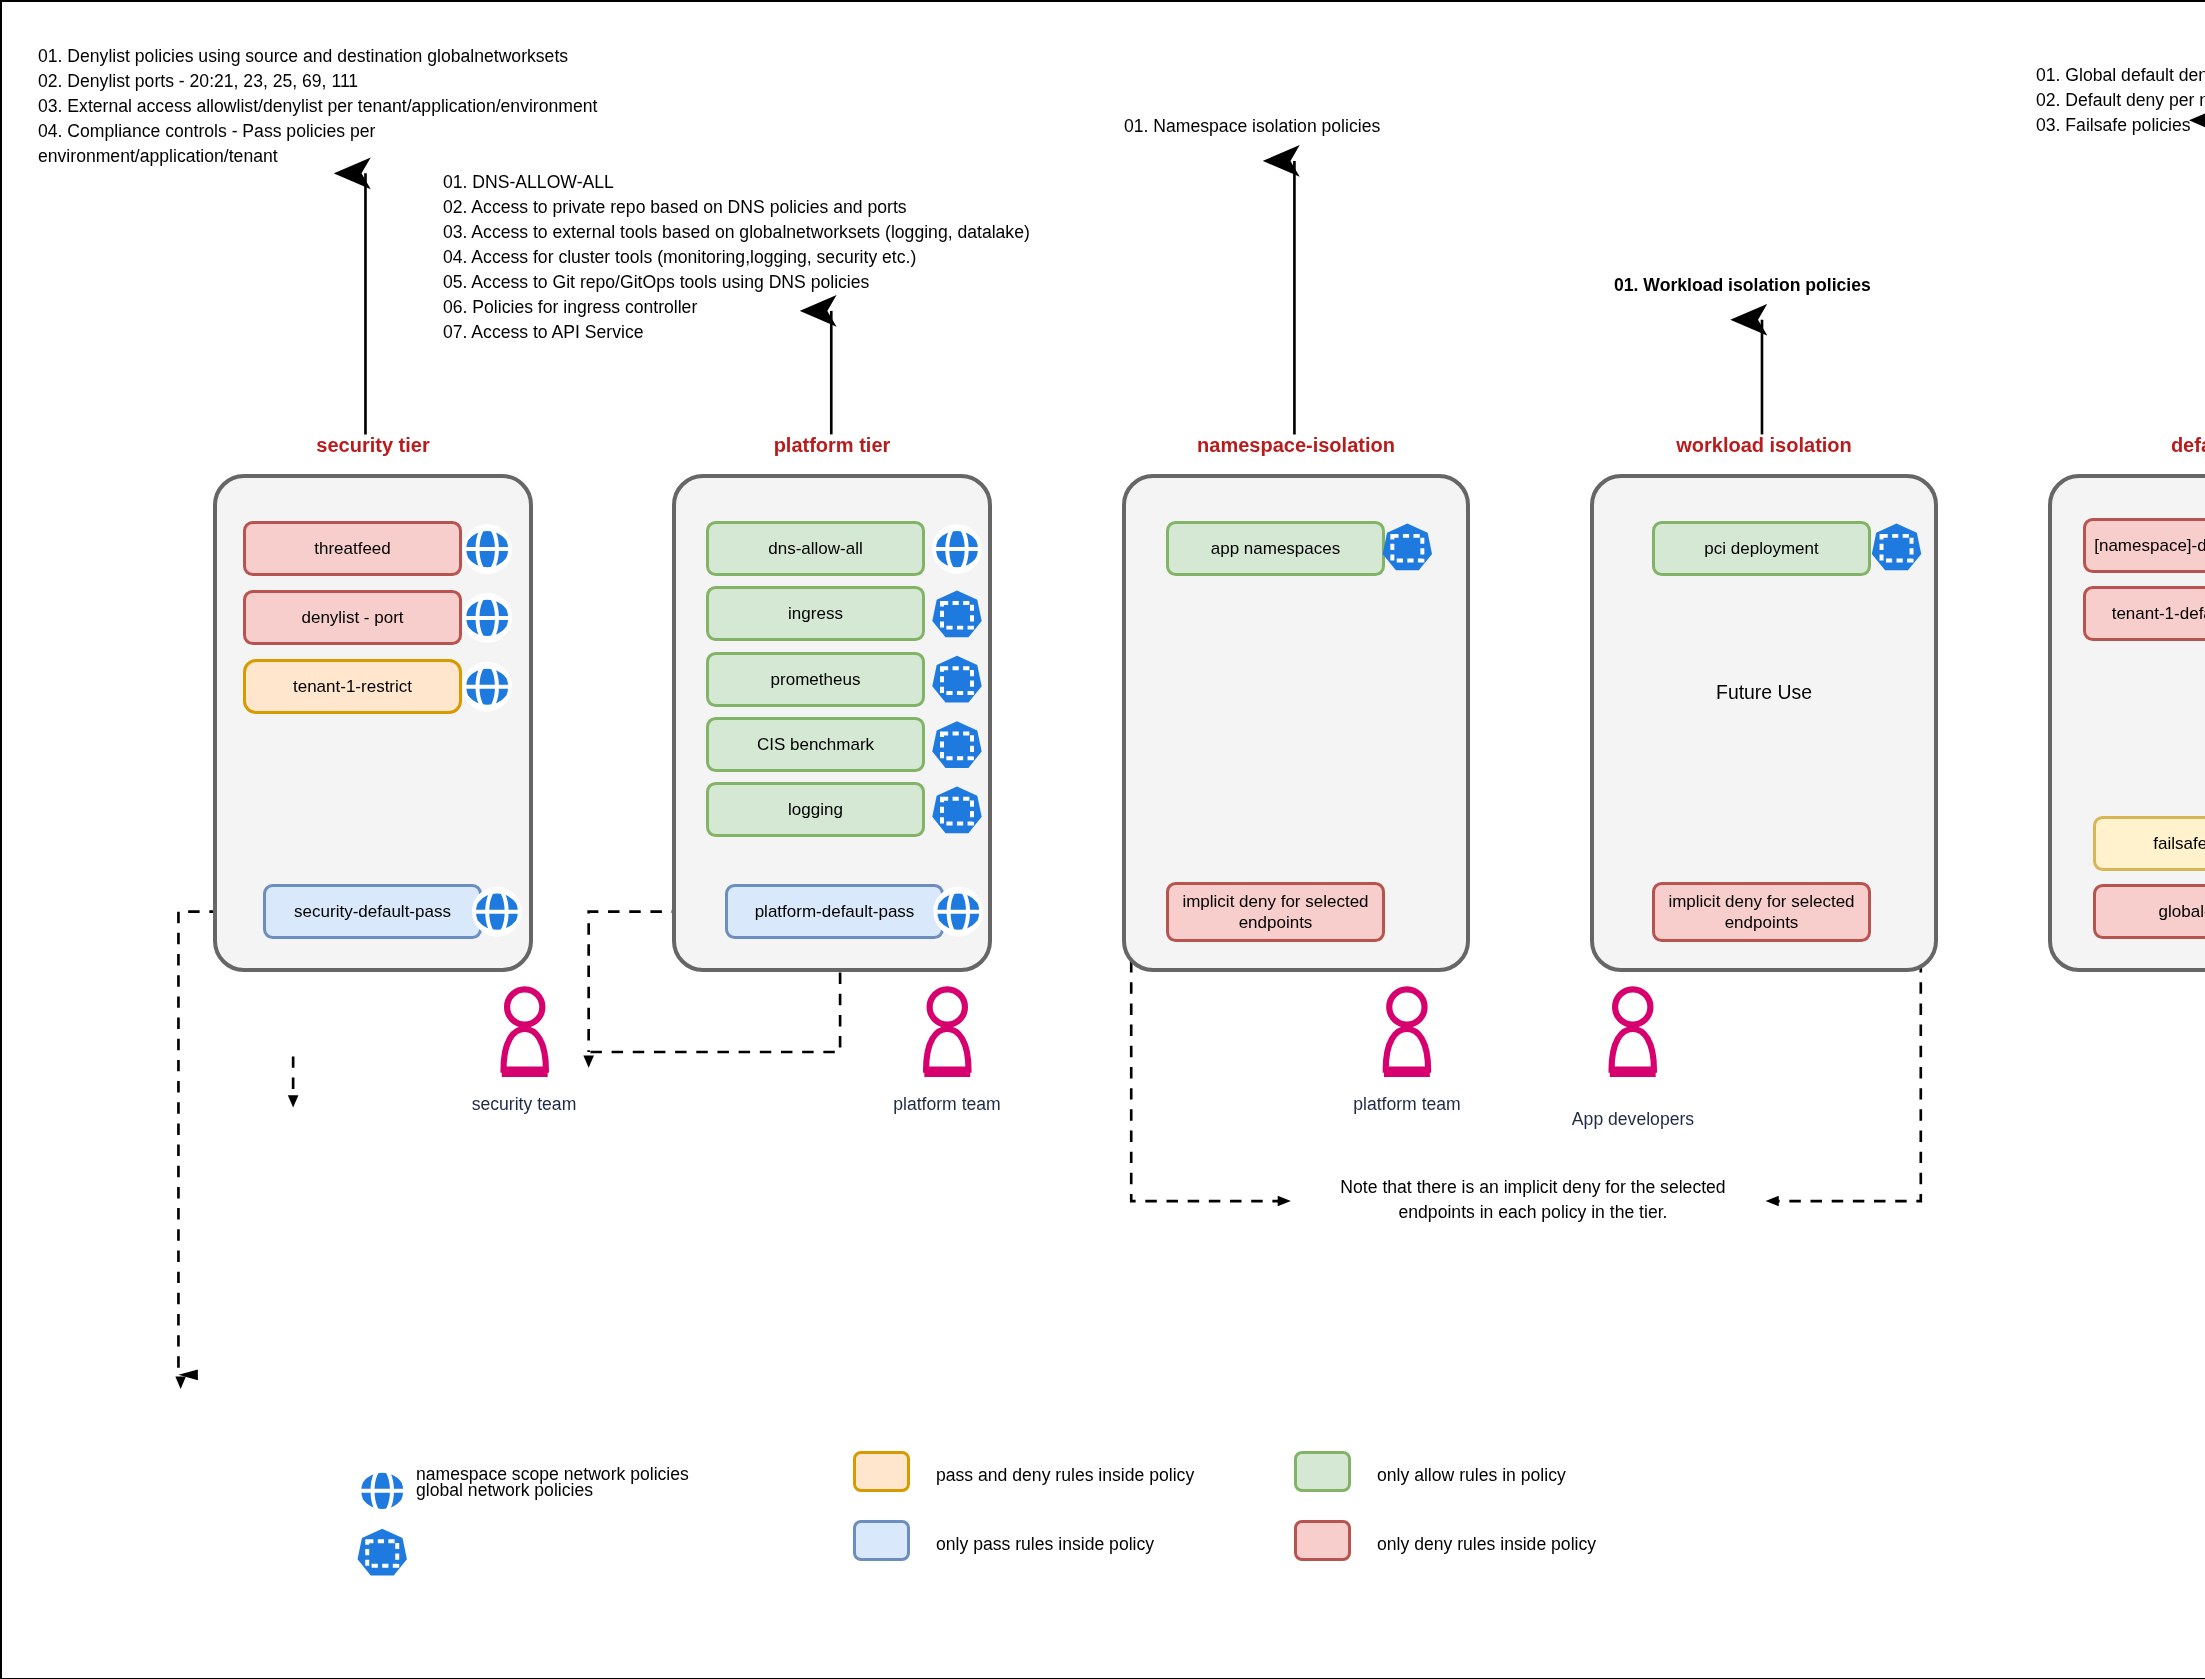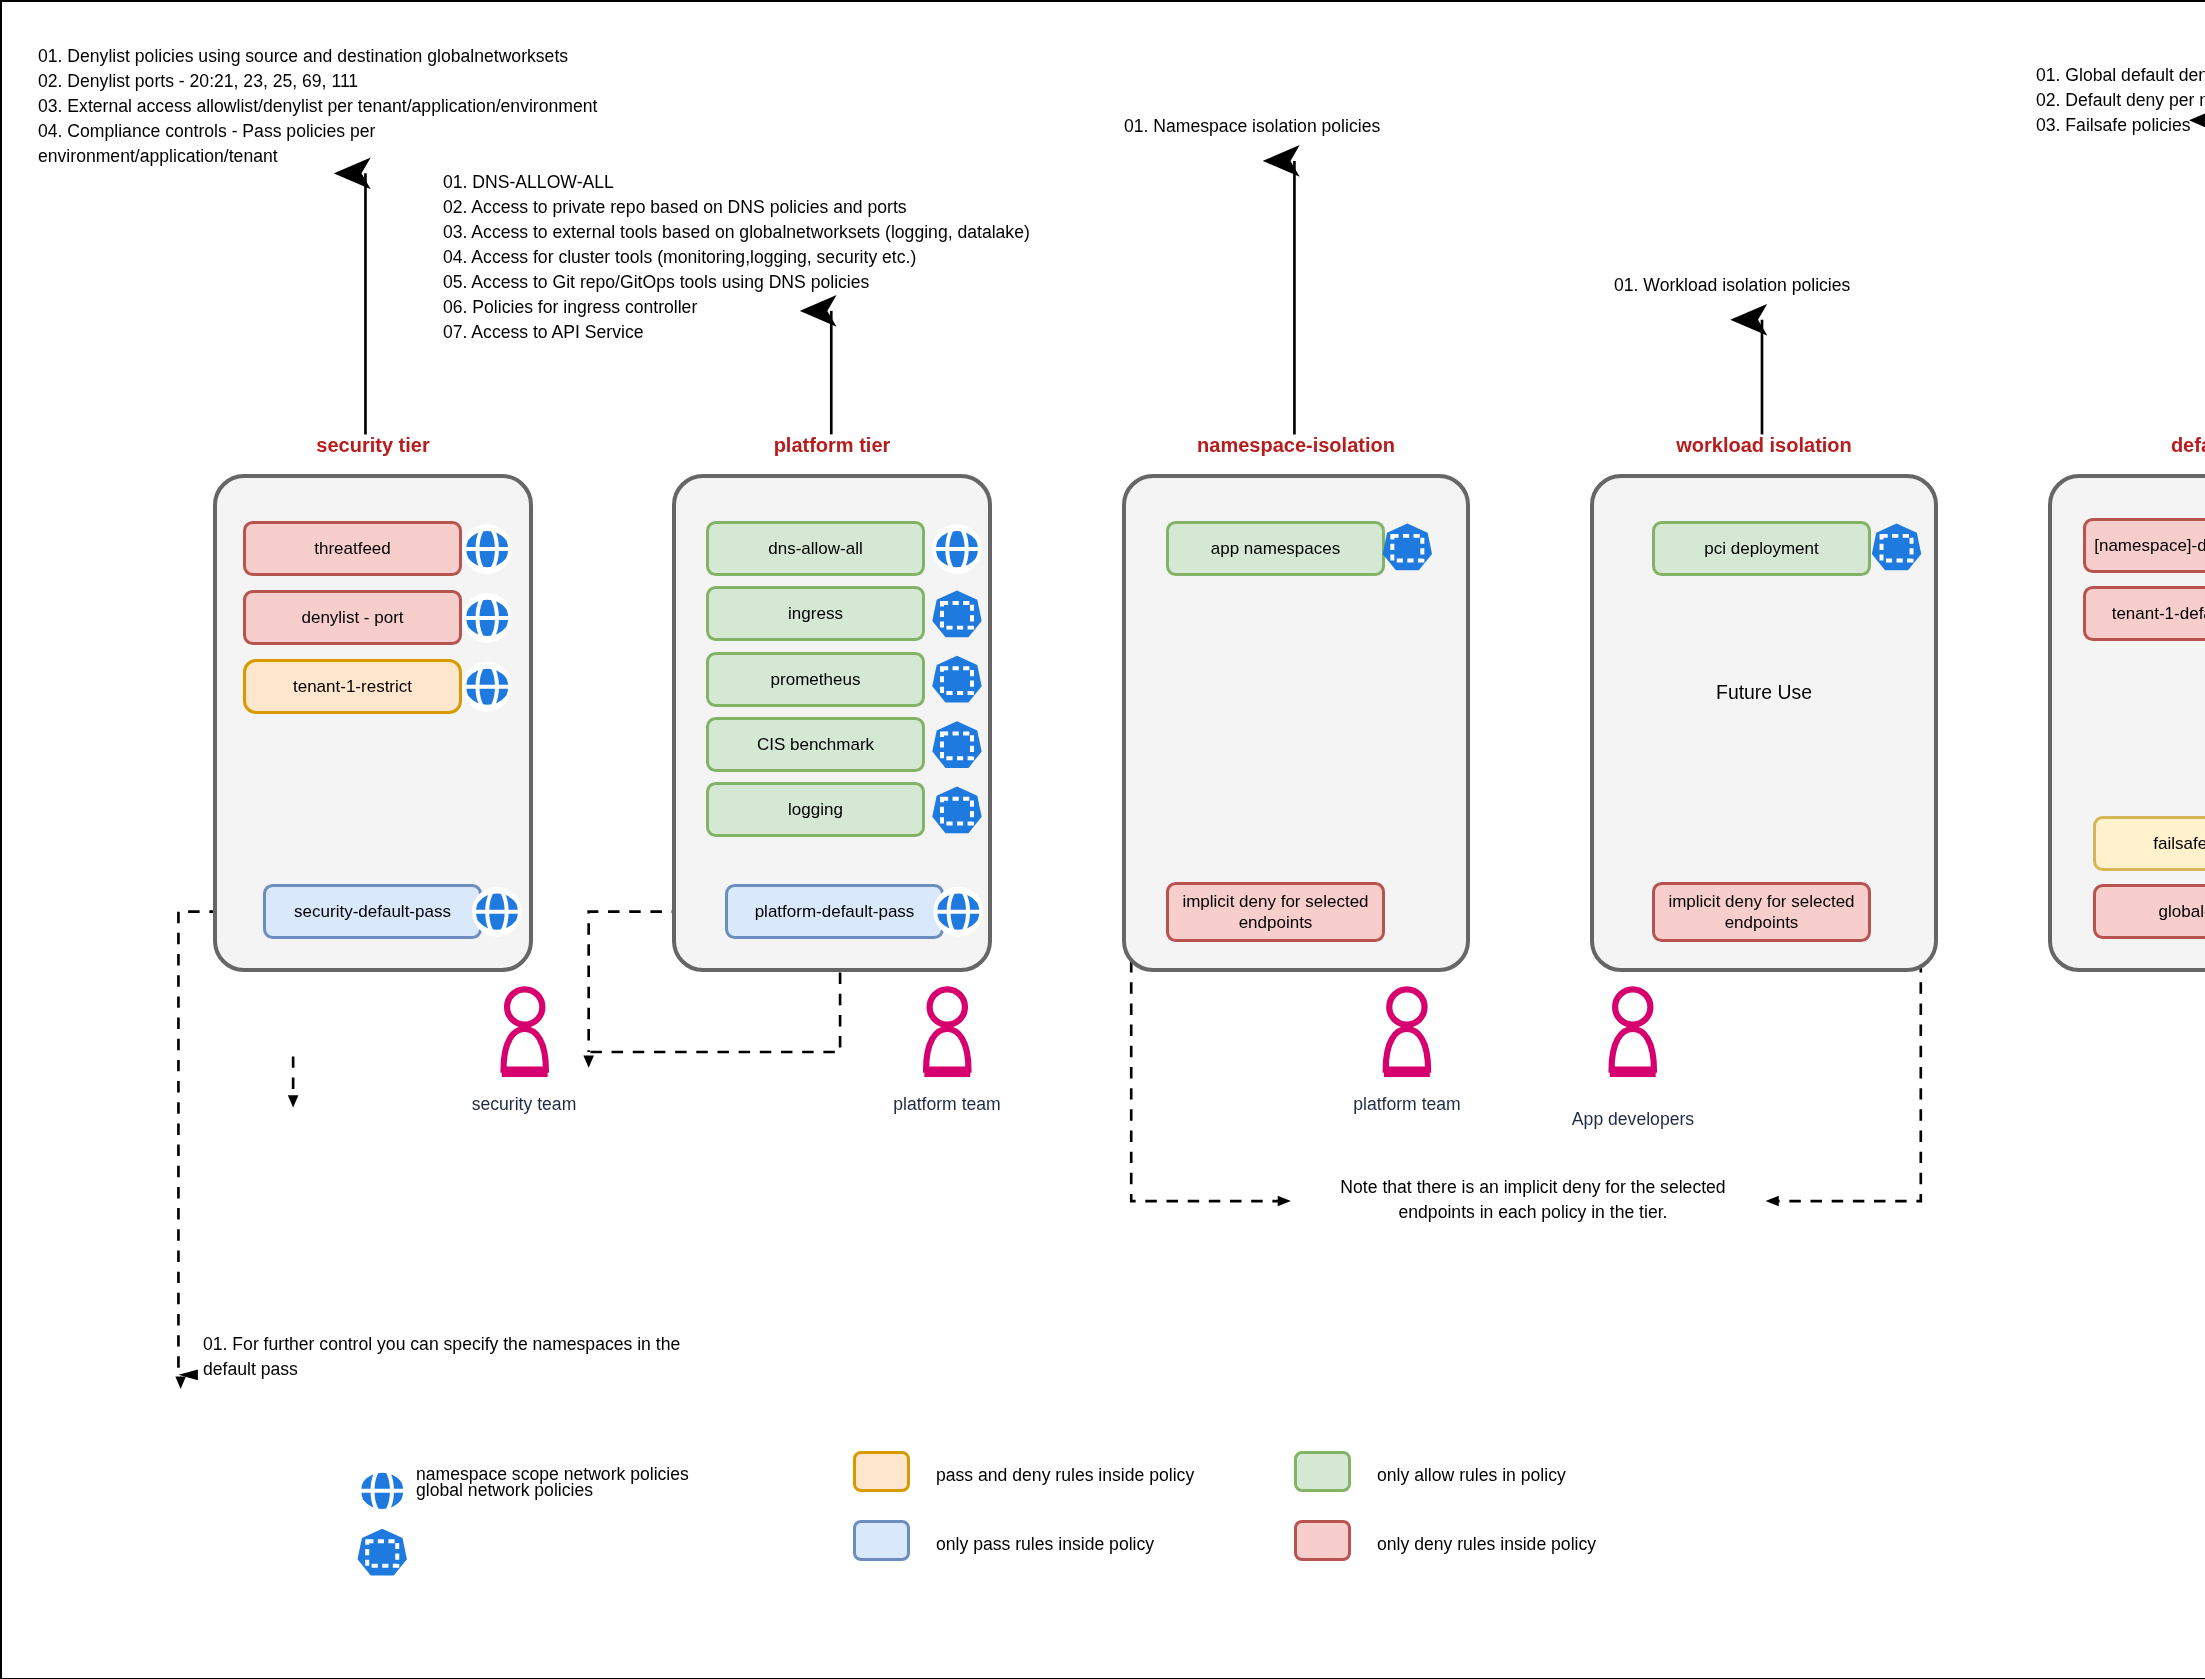--- a/index.html
+++ b/index.html
@@ -54,21 +54,21 @@
   <div class="abs note" style="left:441px; top:168px; width:706px;">01. DNS-ALLOW-ALL
 02. Access to private repo based on DNS policies and ports
 03. Access to external tools based on globalnetworksets (logging, datalake)
 04. Access for cluster tools (monitoring,logging, security etc.)
 05. Access to Git repo/GitOps tools using DNS policies
 06. Policies for ingress controller
 07. Access to API Service</div>
 
   <div class="abs note" style="left:1122px; top:112px; width:485px;">01. Namespace isolation policies</div>
 
-  <div class="abs note" style="left:1612px; top:271px; width:485px;">01. Workload isolation policies</div>
+  <div class="abs note" style="left:1612px; top:271px; width:485px;font-weight:bold;">01. Workload isolation policies</div>
 
   <div class="abs note" style="left:2034px; top:61px; width:529px;">01. Global default deny
 02. Default deny per namespace
 03. Failsafe policies</div>
 
   <svg class="ov" viewBox="0 0 6248 3808">
     <defs>
       <marker id="arrU" markerWidth="14" markerHeight="14" refX="7" refY="12" orient="auto">
         <path d="M7,0 L13,14 L7,10.5 L1,14 Z" fill="#000"></path>
       </marker>
@@ -230,22 +230,20 @@
     <use href="#nsicon" transform="translate(3186,1236)"></use>
 
     <use href="#nsicon" transform="translate(4295,1236)"></use>
 
     <use href="#nsicon" transform="translate(5270,1232)"></use>
     <use href="#globe" transform="translate(5270,1388)"></use>
     <use href="#globe" transform="translate(5290,2062)"></use>
   </svg>
 
 
-  <div class="abs note" style="left:201px; top:1330px; width:617px;">01. For further control you can specify the namespaces in the
-default pass</div>
 
   <div class="abs note" style="left:1297px; top:1173px; width:468px; text-align:center;">Note that there is an implicit deny for the selected
 endpoints in each policy in the tier.</div>
 
   <svg class="ov" viewBox="0 0 6248 3808">
     <use href="#globe" transform="translate(862,3375)"></use>
     <use href="#nsicon" transform="translate(862,3515)"></use>
   </svg>
 
   <div class="legend-text" style="left:414px; top:1478px; width:309px;">global network policies</div>

